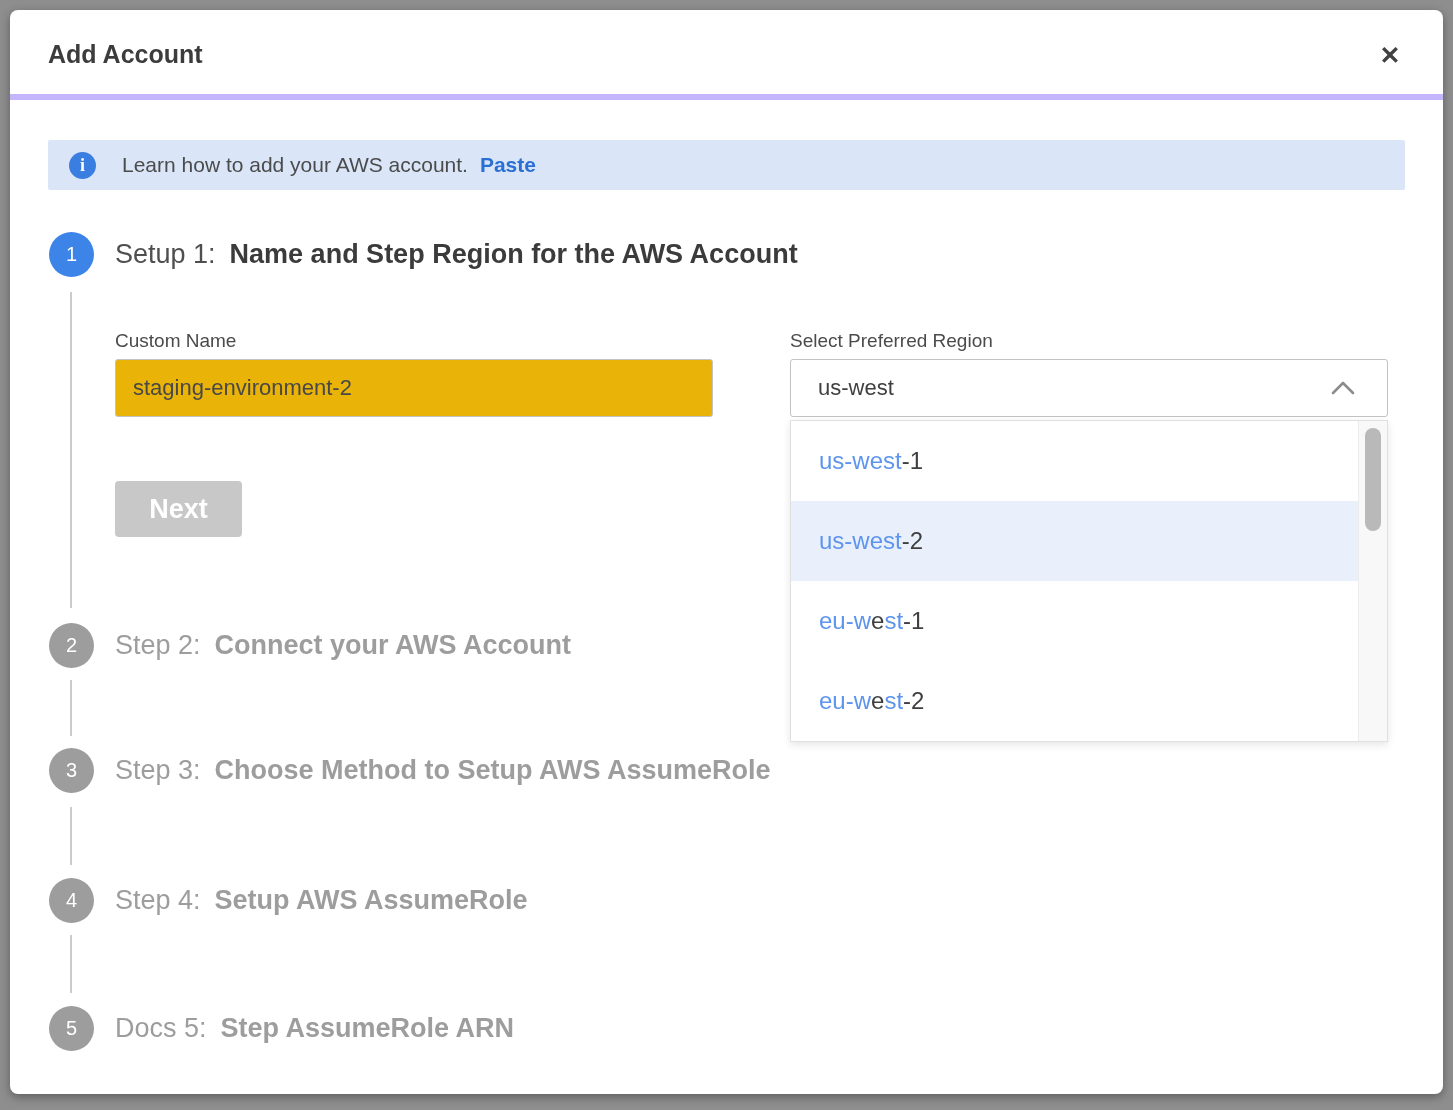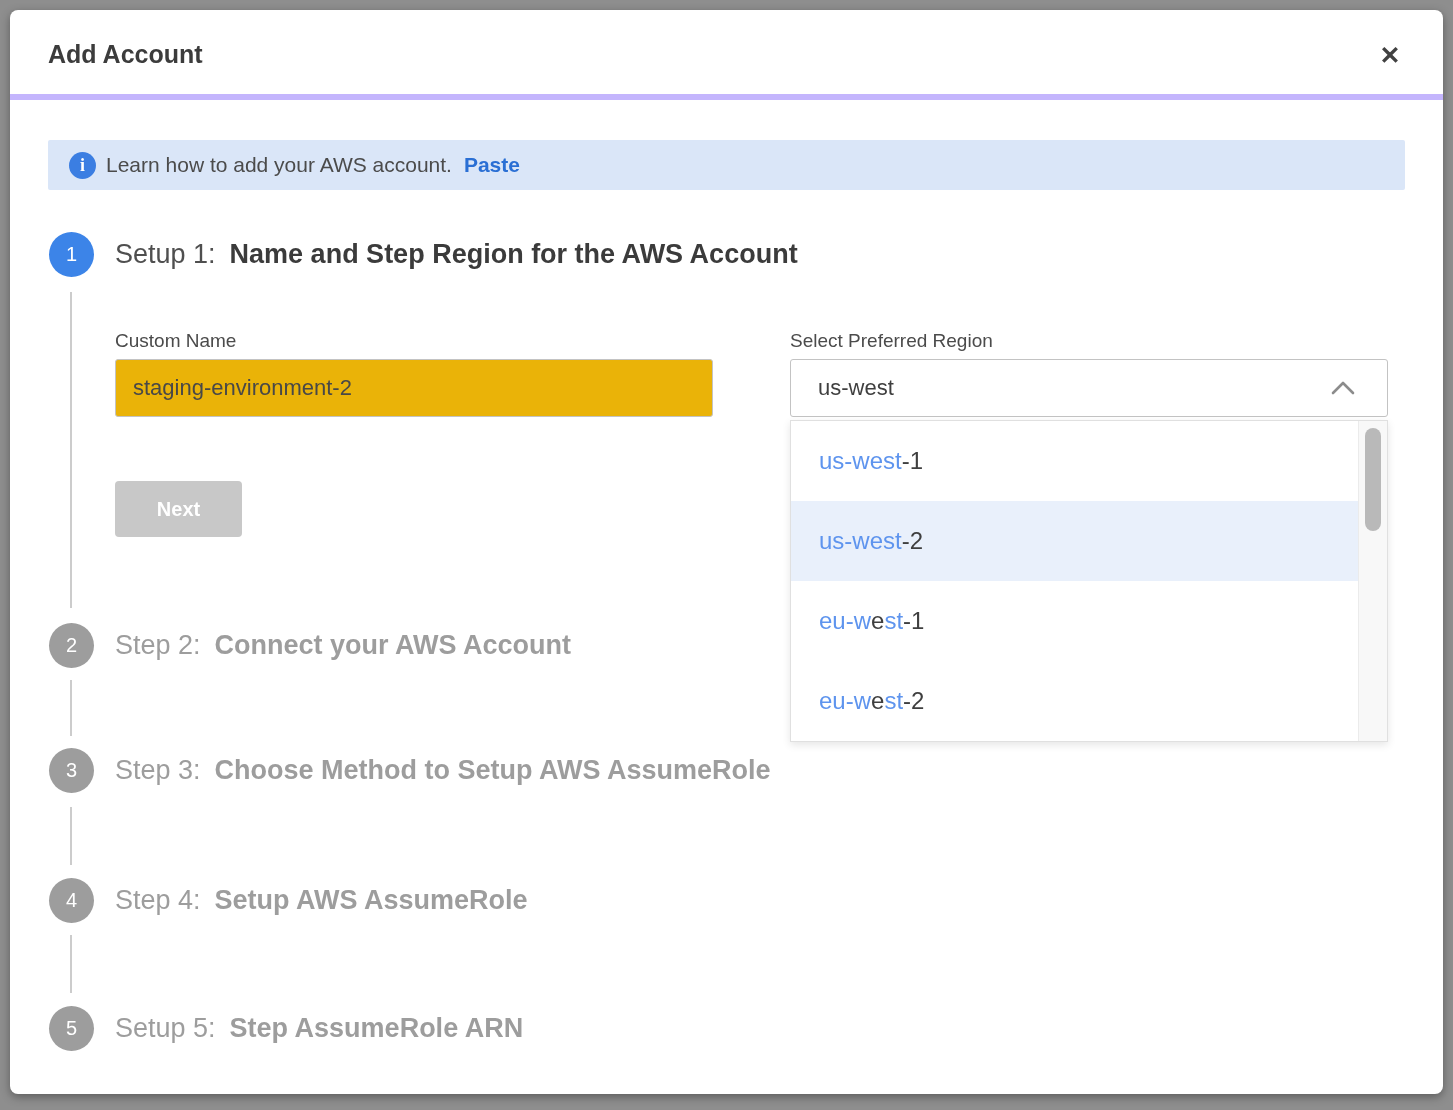--- a/index.html
+++ b/index.html
@@ -37,21 +37,21 @@
     background:#dae6f8; border-radius:2px;
     display:flex; align-items:center;
   }
   .info-icon {
     width:27px; height:27px; border-radius:50%;
     background:#3b7ee2; color:#ffffff;
     font-size:18px; font-weight:700; font-family:"Liberation Serif","DejaVu Serif",serif;
     display:flex; align-items:center; justify-content:center;
     margin-left:21px; flex:0 0 auto;
   }
-  .banner-text { margin-left:10px; font-size:21px; color:#4b4b4b; }
+  .banner-text { margin-left:26px; font-size:21px; color:#4b4b4b; }
   .banner-link { margin-left:12px; font-size:21px; font-weight:700; color:#2a6fd4; text-decoration:none; cursor:pointer; }
   
   .step-row { position:absolute; left:39px; height:45px; display:flex; align-items:center; cursor:pointer; }
   .step-circle {
     width:45px; height:45px; border-radius:50%;
     background:#9d9d9d; color:#ffffff;
     font-size:20px; display:flex; align-items:center; justify-content:center;
     flex:0 0 auto;
   }
   .step-row.active .step-circle { background:#3c84e8; }
@@ -104,21 +104,21 @@
     background:#f8f8f8; border-left:1px solid #ebebeb;
   }
   .scroll-thumb {
     position:absolute; left:6px; top:7px; width:16px; height:103px;
     border-radius:8px; background:#b9b9b9; cursor:pointer;
   }
   
   .next-btn {
     position:absolute; left:105px; top:471px; width:127px; height:56px;
     background:#c8c8c8; border:none; border-radius:4px;
-    color:#ffffff; font-size:20px; font-weight:700; font-family:inherit;
+    color:#ffffff; font-size:27px; font-weight:700; font-family:inherit;
     cursor:default;
   }
 </style>
 </head>
 <body>
 
 <div class="modal">
 
   <div class="modal-header">
     <div class="modal-title">Add Account</div>
@@ -148,21 +148,21 @@
       <div class="step-row" style="top: 738px;">
         <div class="step-circle">3</div>
         <div class="step-heading"><span class="step-prefix">Step 3:</span><span class="step-title">Choose Method to Setup AWS AssumeRole</span></div>
       </div>
       <div class="step-row" style="top: 868px;">
         <div class="step-circle">4</div>
         <div class="step-heading"><span class="step-prefix">Step 4:</span><span class="step-title">Setup AWS AssumeRole</span></div>
       </div>
       <div class="step-row" style="top: 996px;">
         <div class="step-circle">5</div>
-        <div class="step-heading"><span class="step-prefix">Setup 5:</span><span class="step-title">Step AssumeRole ARN</span></div>
+        <div class="step-heading"><span class="step-prefix">Docs 5:</span><span class="step-title">Step AssumeRole ARN</span></div>
       </div>
     </div>
 
   <div class="field-label label-name">Custom Name</div>
   <input class="text-input" type="text" value="staging-environment-2" style="">
 
   <div class="field-label label-region">Select Preferred Region</div>
   <div class="select-box">
     <input class="select-value" type="text" value="us-west" style="">
     <span class="chevron">

